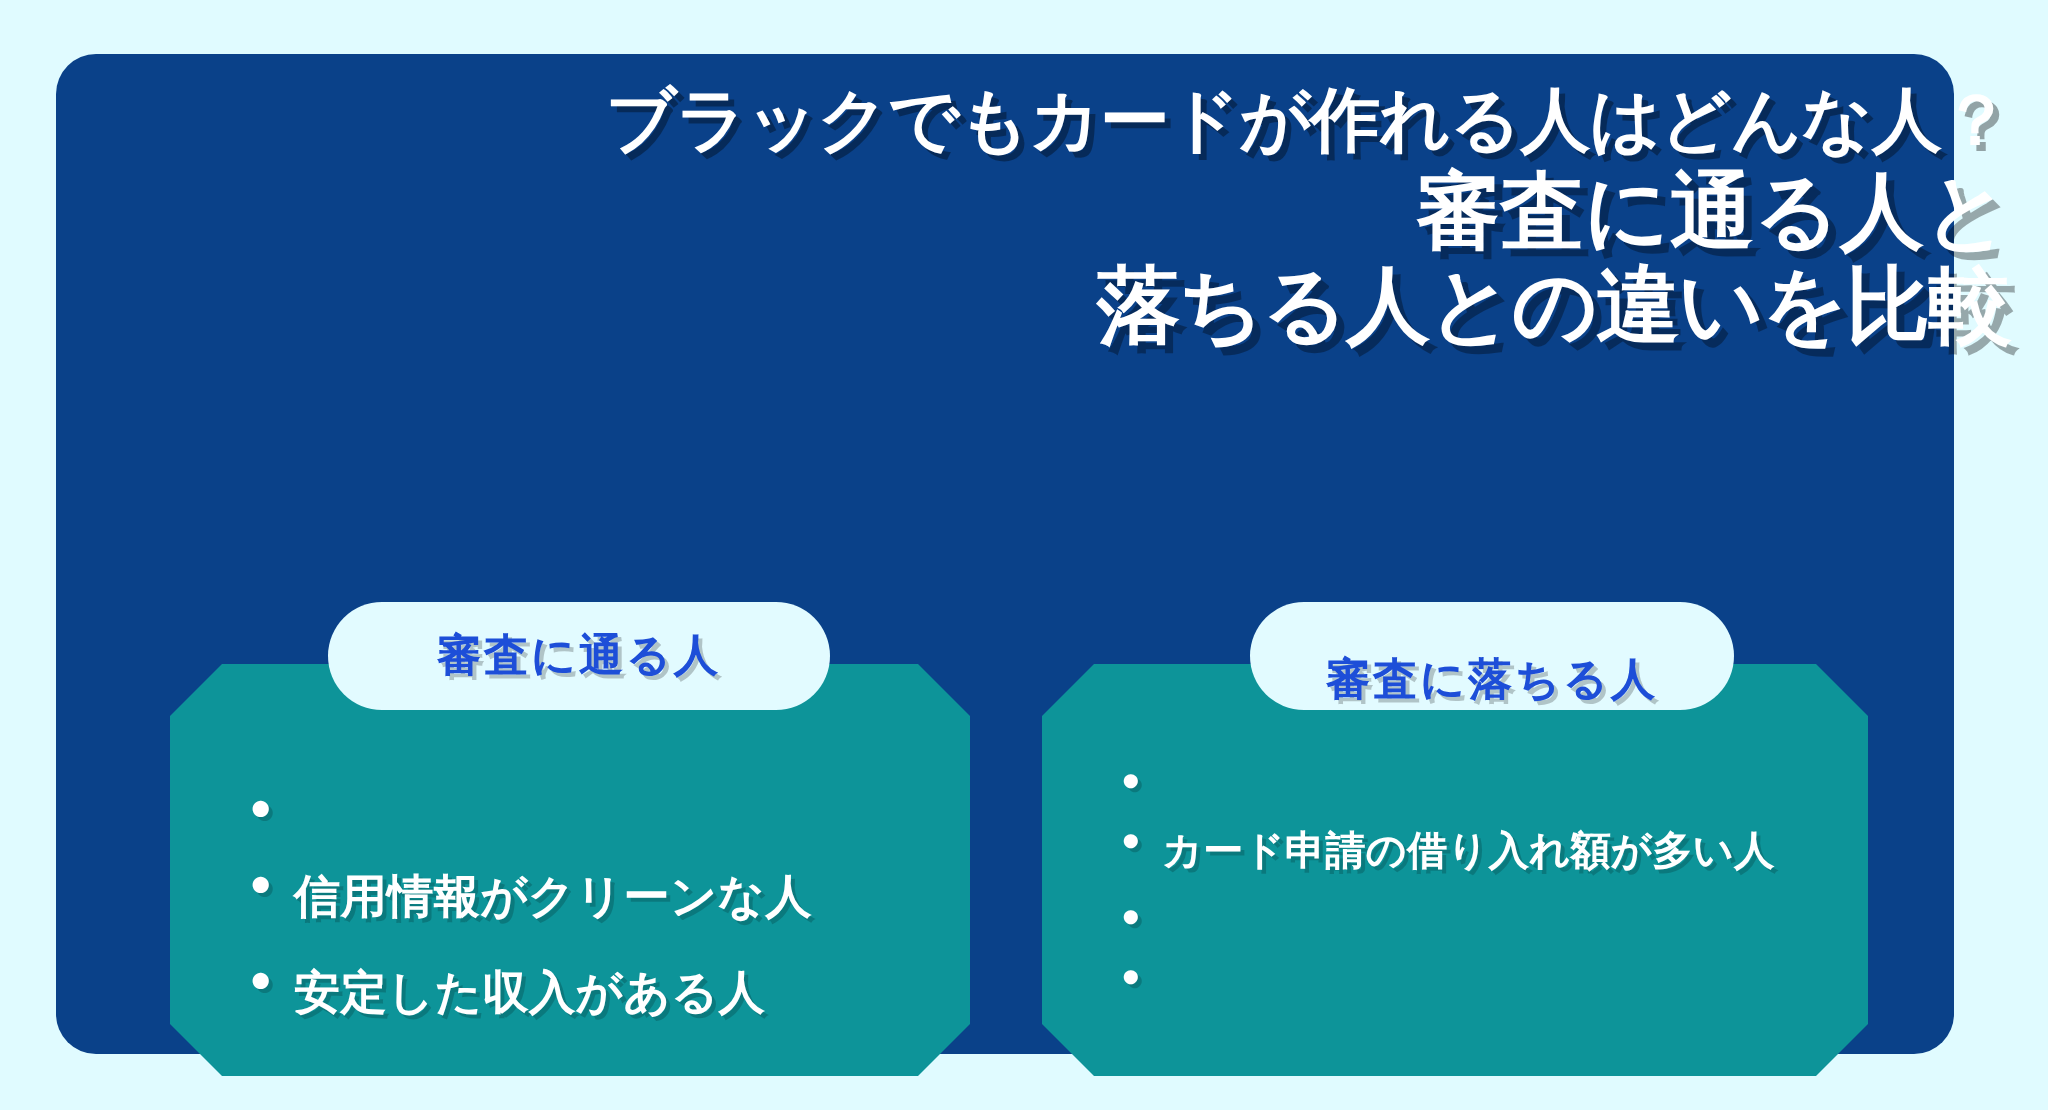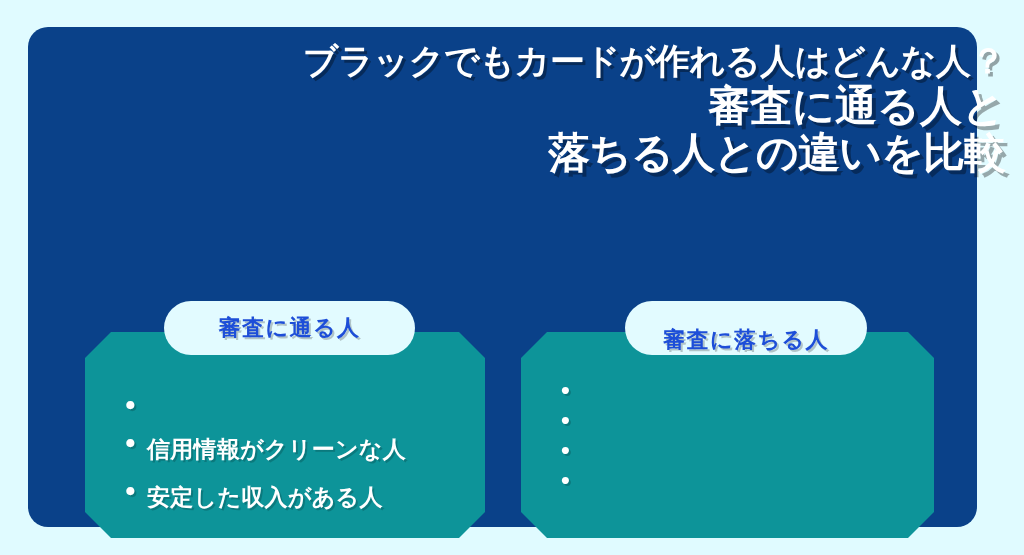--- a/index.html
+++ b/index.html
@@ -230,20 +230,21 @@
         <div class="panel"></div>
         <div class="pill">
           <span class="pill-label">審査に落ちる人</span>
         </div>
         <ul class="bullets">
           <li class="bullet">
             <span class="dot">•</span>
           </li>
           <li class="bullet">
             <span class="dot">•</span>
+            <span class="bullet-text">カード申請の借り入れ額が多い人</span>
           </li>
           <li class="bullet">
             <span class="dot">•</span>
           </li>
           <li class="bullet">
             <span class="dot">•</span>
           </li>
         </ul>
       </div>
 

